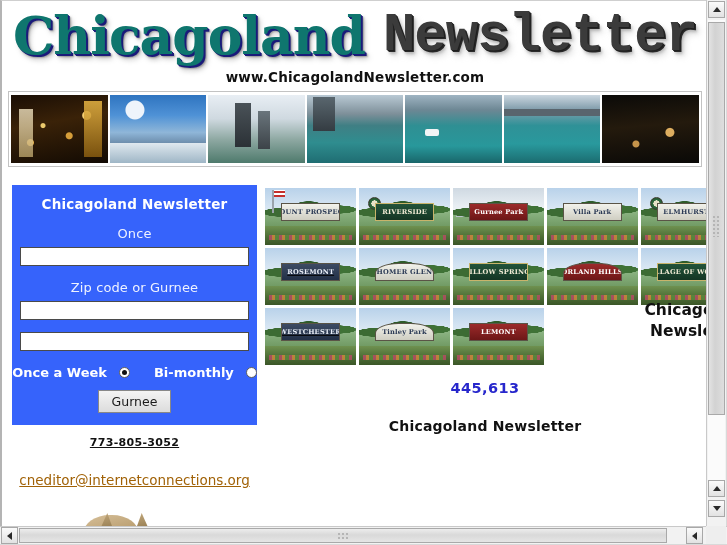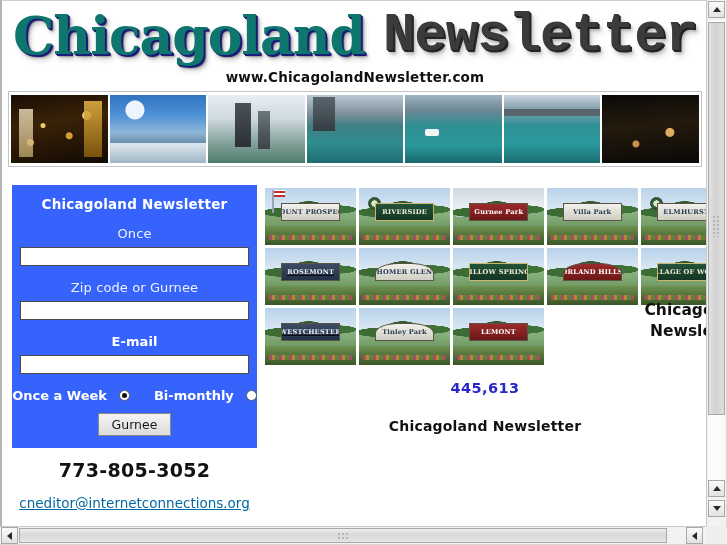--- a/index.html
+++ b/index.html
@@ -254,30 +254,31 @@
     background: linear-gradient(180deg,#f4f4f4,#dcdcdc);
     border: 1px solid #888888;
     padding: 3px 13px;
     cursor: pointer;
   }
   #contact-block {
     text-align: center;
     padding-top: 11px;
   }
   #phone {
-    font-size: 19px;
+    font-size: 11px;
     font-weight: bold;
     color: #121212;
     letter-spacing: 0.3px;
+    text-decoration: underline;
   }
   #email-link {
     display: inline-block;
-    margin-top: 14px;
+    margin-top: 23px;
     font-size: 13.5px;
-    color: #0369a1;
+    color: #a16207;
     text-decoration: underline;
     cursor: pointer;
   }
 
   
   #mascot {
     position: relative;
     width: 140px; height: 60px;
     margin: 14px auto 0 auto;
   }
@@ -513,21 +514,20 @@
 
           <form id="signup-box">
             <div id="signup-title">Chicagoland Newsletter</div>
 
             <div class="field-label">Once</div>
             <input class="text-input" type="text" value="" style="">
 
             <div class="field-label">Zip code or Gurnee</div>
             <input class="text-input" type="text" value="" style="">
 
-            <div class="field-label bold">E-mail</div>
             <input class="text-input" type="text" value="" style="">
 
             <div id="freq-row">
               <span>Once a Week</span>
               <span class="radio checked"></span>
               <span class="gap"></span>
               <span>Bi-monthly</span>
               <span class="radio"></span>
             </div>
 

